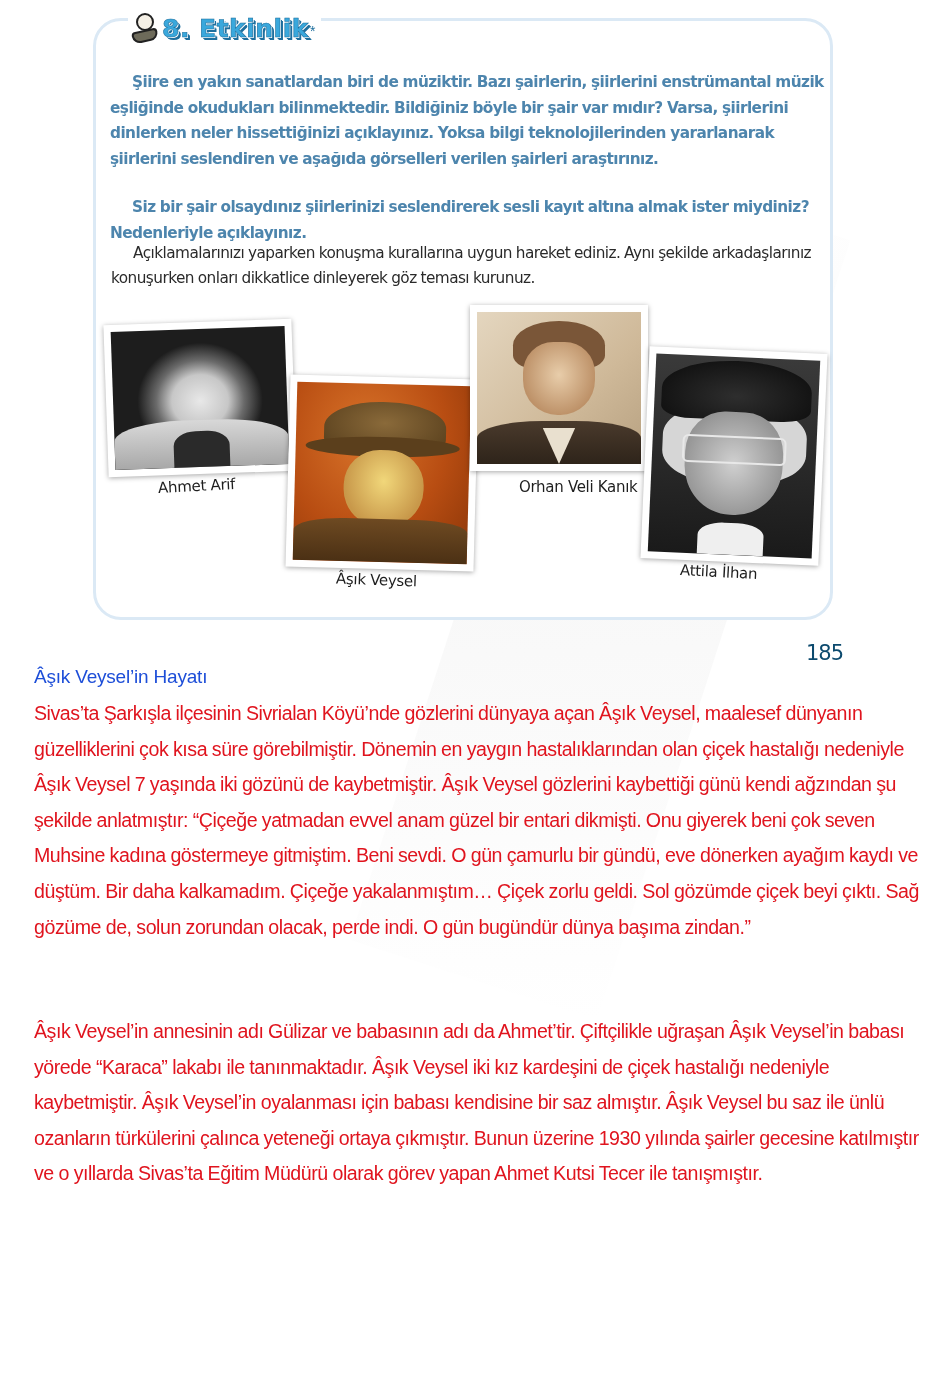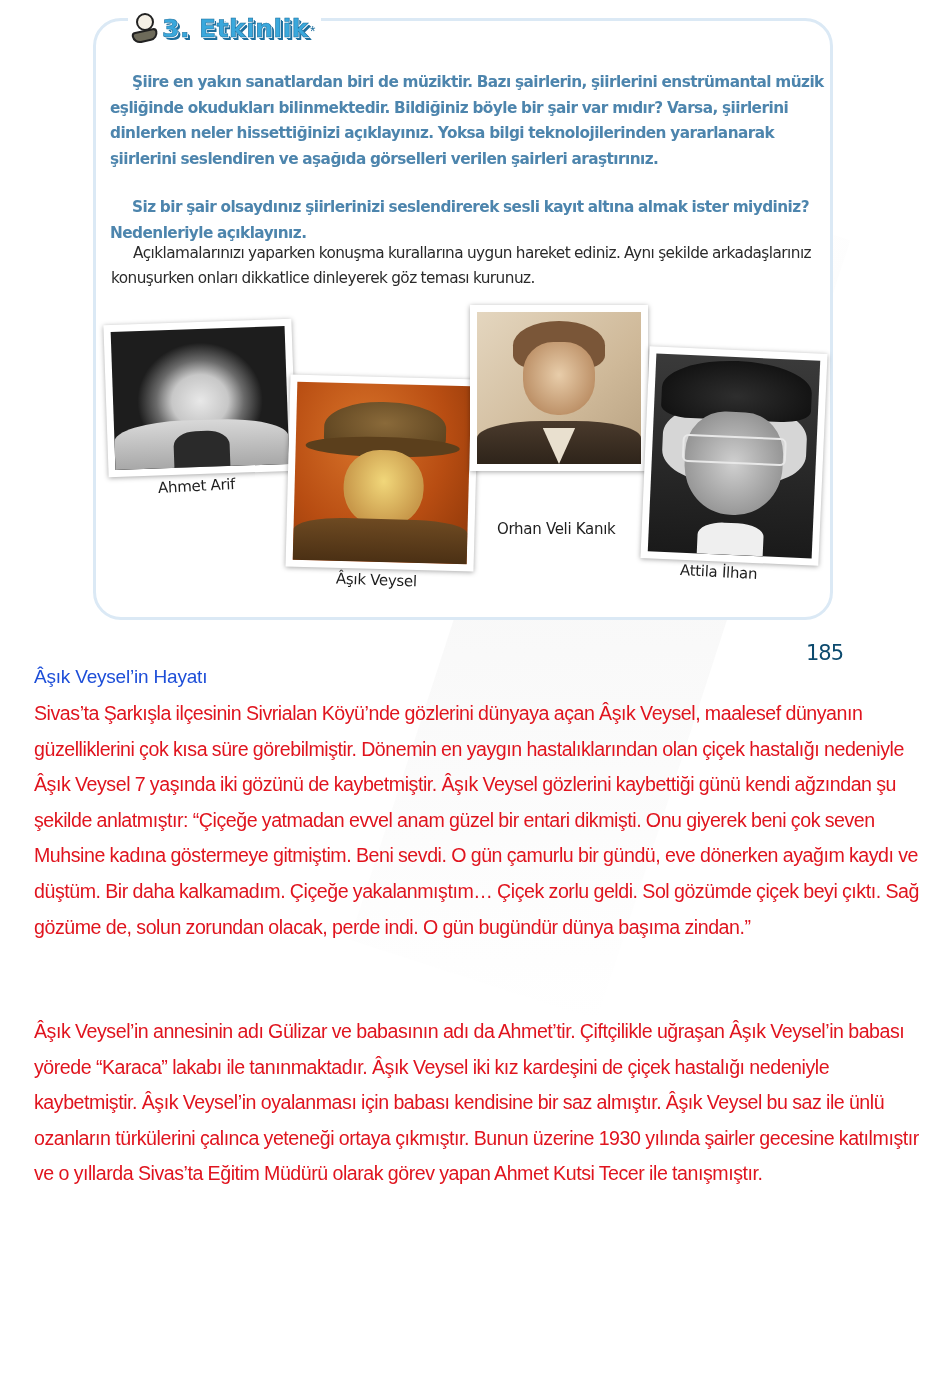--- a/index.html
+++ b/index.html
@@ -96,21 +96,21 @@
 
 <div class="watermark"></div>
 
 <div class="activity-box"></div>
 
 <div class="badge">
   <div class="badge-mascot">
     <div class="body"></div>
     <div class="head"></div>
   </div>
-  <span class="badge-text">3. Etkinlik</span>
+  <span class="badge-text">8. Etkinlik</span>
   <span class="badge-star">*</span>
 </div>
 
 <p class="q-para" style="top:63px;">Şiire en yakın sanatlardan biri de müziktir. Bazı şairlerin, şiirlerini enstrümantal müzik eşliğinde okudukları bilinmektedir. Bildiğiniz böyle bir şair var mıdır? Varsa, şiirlerini dinlerken neler hissettiğinizi açıklayınız. Yoksa bilgi teknolojilerinden yararlanarak şiirlerini seslendiren ve aşağıda görselleri verilen şairleri araştırınız.</p>
 <p class="q-para" style="top:188px;">Siz bir şair olsaydınız şiirlerinizi seslendirerek sesli kayıt altına almak ister miydiniz? Nedenleriyle açıklayınız.</p>
 <p class="instr-para" style="top:233px;">Açıklamalarınızı yaparken konuşma kurallarına uygun hareket ediniz. Aynı şekilde arkadaşlarınız konuşurken onları dikkatlice dinleyerek göz teması kurunuz.</p>
 
 <div class="photo" style="left:106px; top:322px; width:188px; height:152px; transform:rotate(-2deg);">
   <div class="pic pic-arif">
     <div class="shoulders"></div>
@@ -130,21 +130,21 @@
 <div class="caption" style="left:336px; top:571px; transform:rotate(2deg);">Âşık Veysel</div>
 
 <div class="photo" style="left:470px; top:305px; width:178px; height:166px;">
   <div class="pic pic-orhan">
     <div class="hair"></div>
       <div class="face"></div>
       <div class="suit"></div>
       <div class="shirt"></div>
   </div>
 </div>
-<div class="caption" style="left:497px; top:478px;margin-top:42px;">Orhan Veli Kanık</div>
+<div class="caption" style="left:519px; top:478px;">Orhan Veli Kanık</div>
 
 <div class="photo" style="left:645px; top:350px; width:178px; height:212px; transform:rotate(2.5deg);">
   <div class="pic pic-attila">
     <div class="hair"></div>
       <div class="cap"></div>
       <div class="face"></div>
       <div class="glasses"></div>
       <div class="collar"></div>
   </div>
 </div>

